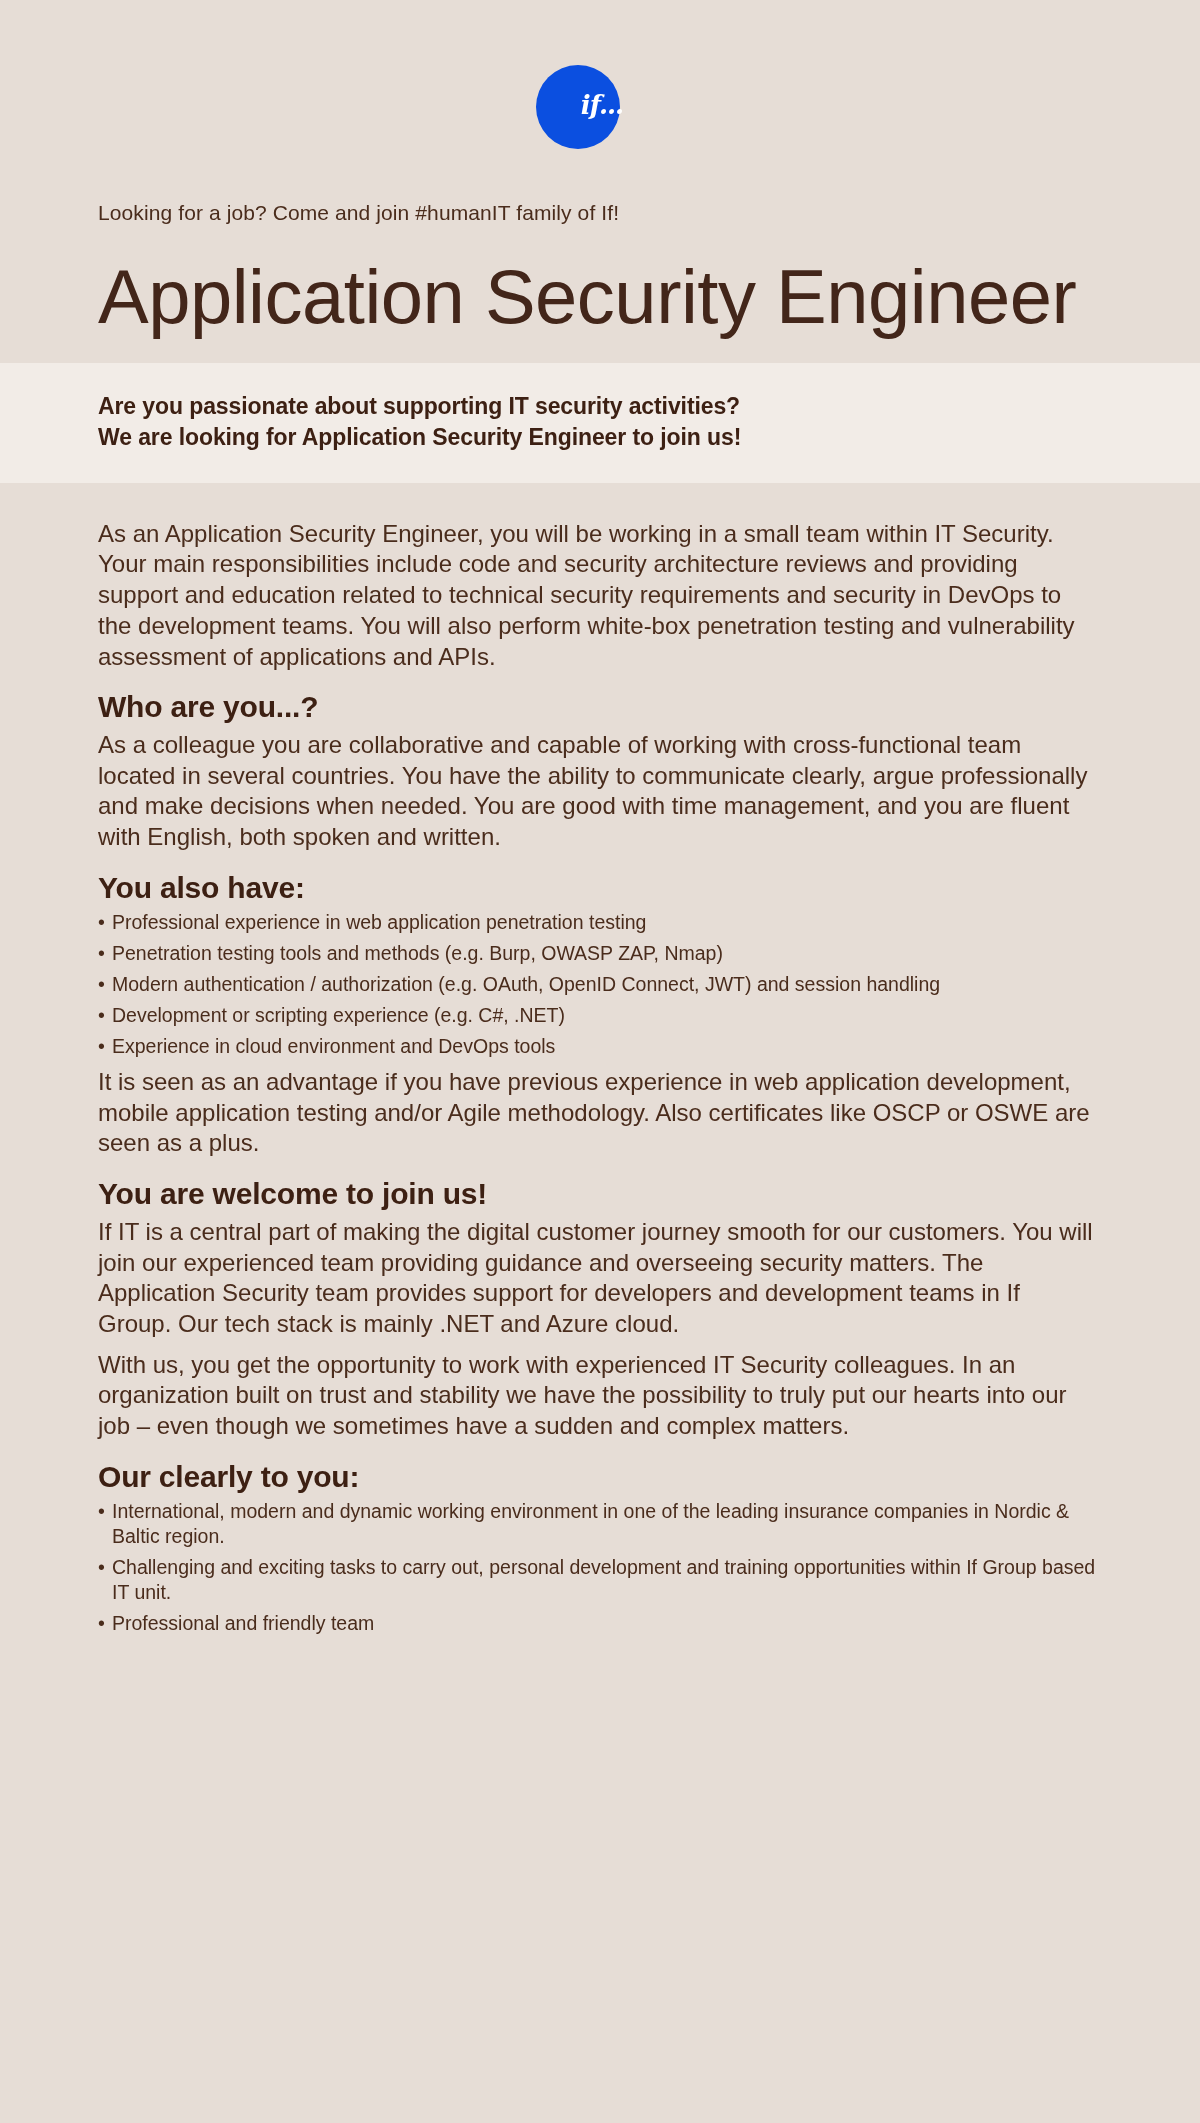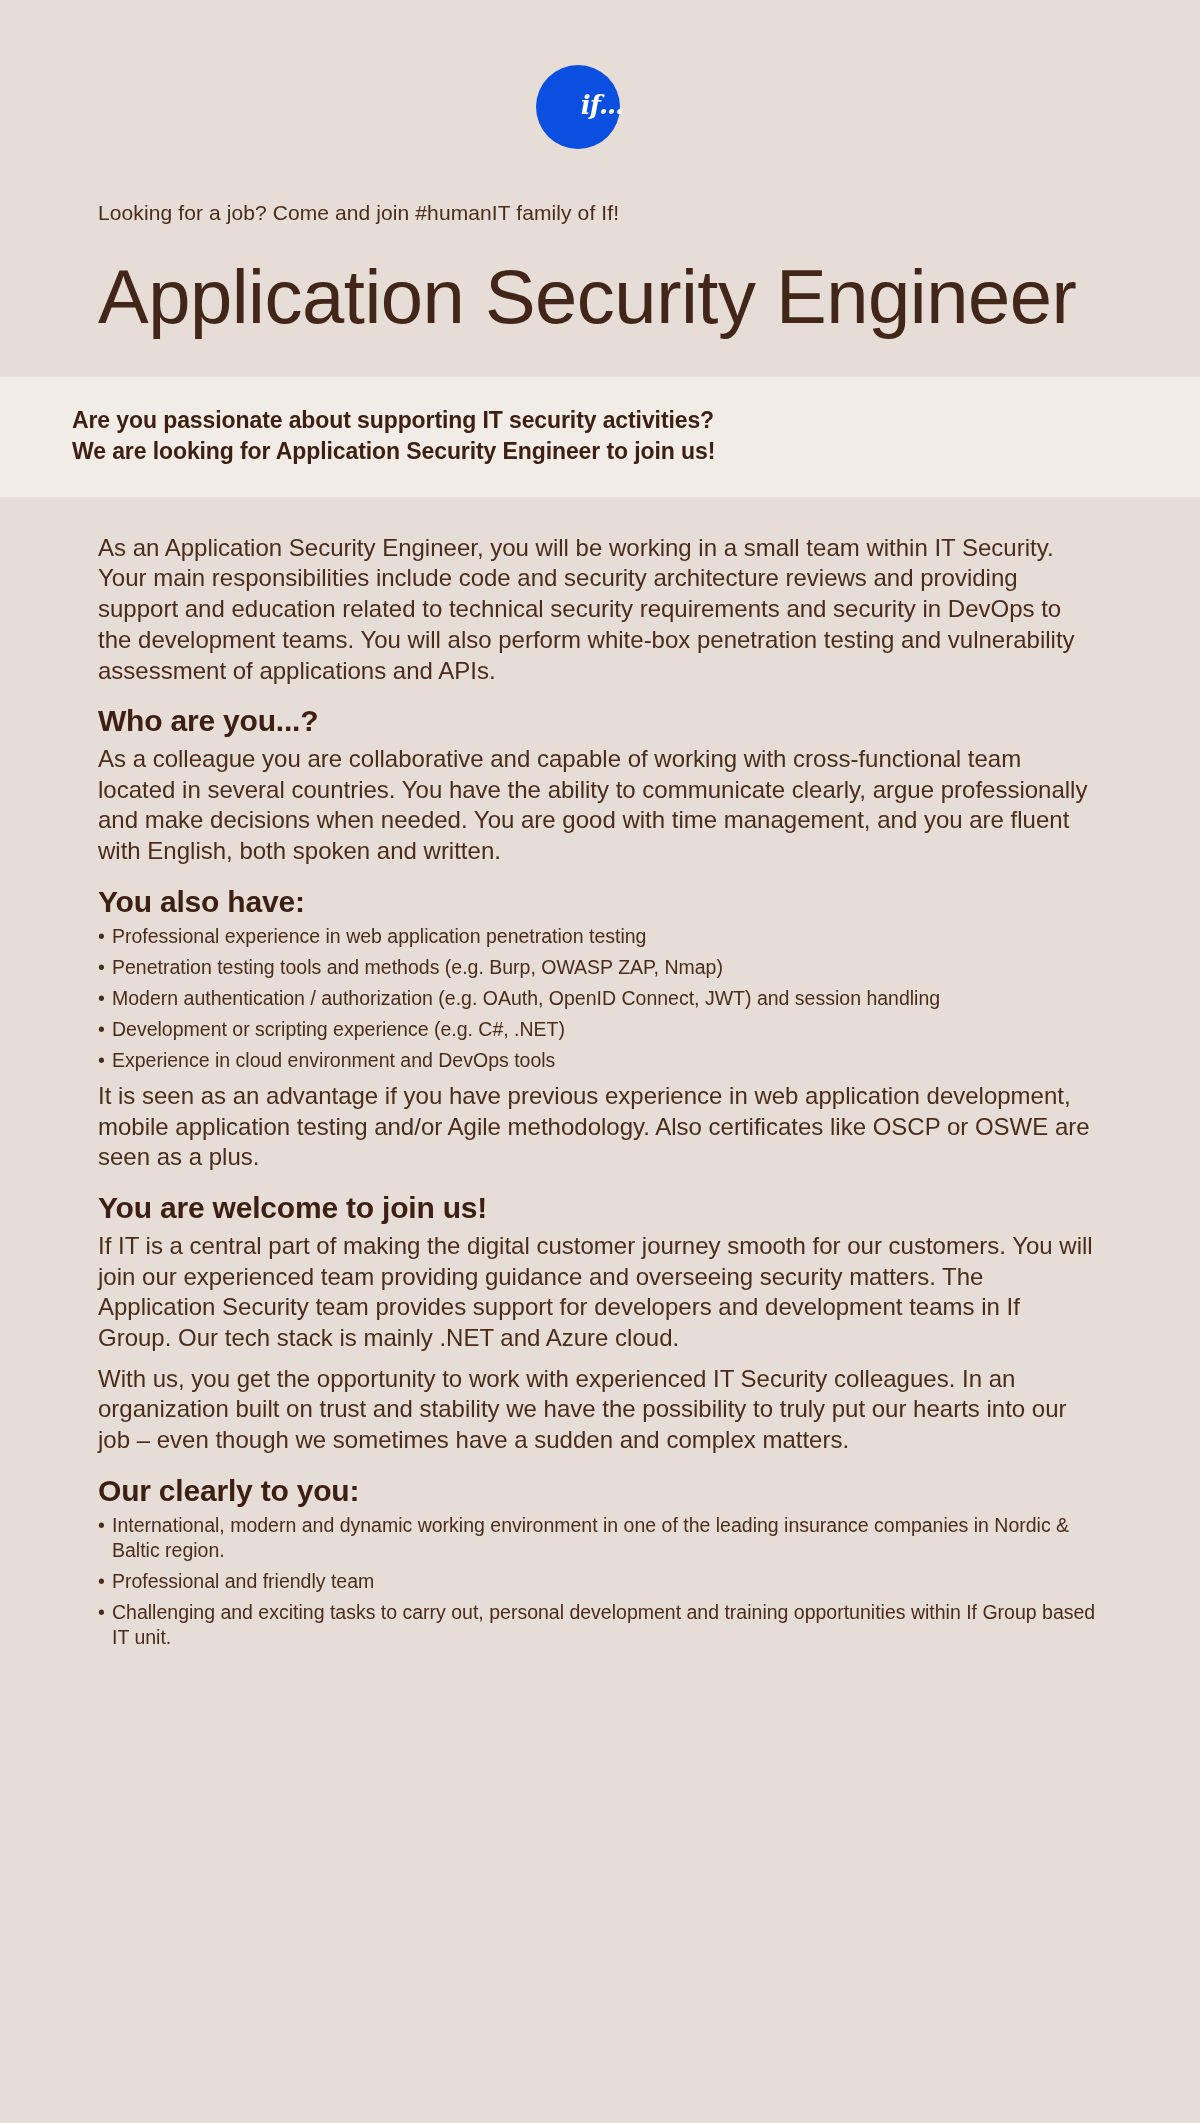--- a/index.html
+++ b/index.html
@@ -56,31 +56,31 @@
     color: #4a2c1c;
     margin: 16px 0 34px 0;
     font-weight: 400;
   }
   .job-title {
     font-size: 76px;
     font-weight: 300;
     line-height: 1.0;
     color: #43261a;
     margin: 0;
-    padding-bottom: 42px;
+    padding-bottom: 28px;
     letter-spacing: -0.5px;
     font-stretch: condensed;
     white-space: nowrap;
   }
 
   
   .intro-band {
     background: #f2ece7;
     width: 100%;
-    padding: 28px 0 30px 72px;
+    padding: 28px 0 30px 98px;
     box-sizing: border-box;
   }
   .intro-line {
     font-size: 23px;
     font-weight: 700;
     color: #3d2013;
     line-height: 1.34;
     letter-spacing: -0.1px;
   }
 
@@ -163,17 +163,17 @@
   </ul>
   <p class="para">It is seen as an advantage if you have previous experience in web application development, mobile application testing and/or Agile methodology. Also certificates like OSCP or OSWE are seen as a plus.</p>
 
   <h2 class="section-heading">You are welcome to join us!</h2>
   <p class="para">If IT is a central part of making the digital customer journey smooth for our customers. You will join our experienced team providing guidance and overseeing security matters. The Application Security team provides support for developers and development teams in If Group. Our tech stack is mainly .NET and Azure cloud.</p>
   <p class="para">With us, you get the opportunity to work with experienced IT Security colleagues. In an organization built on trust and stability we have the possibility to truly put our hearts into our job – even though we sometimes have a sudden and complex matters.</p>
 
   <h2 class="section-heading">Our clearly to you:</h2>
   <ul class="bullets">
     <li>International, modern and dynamic working environment in one of the leading insurance companies in Nordic &amp; Baltic region.</li>
+    <li>Challenging and exciting tasks to carry out, personal development and training opportunities within If Group based IT unit.</li>
     <li>Professional and friendly team</li>
-    <li>Challenging and exciting tasks to carry out, personal development and training opportunities within If Group based IT unit.</li>
   </ul>
 
 </div>
 
 </body></html>

